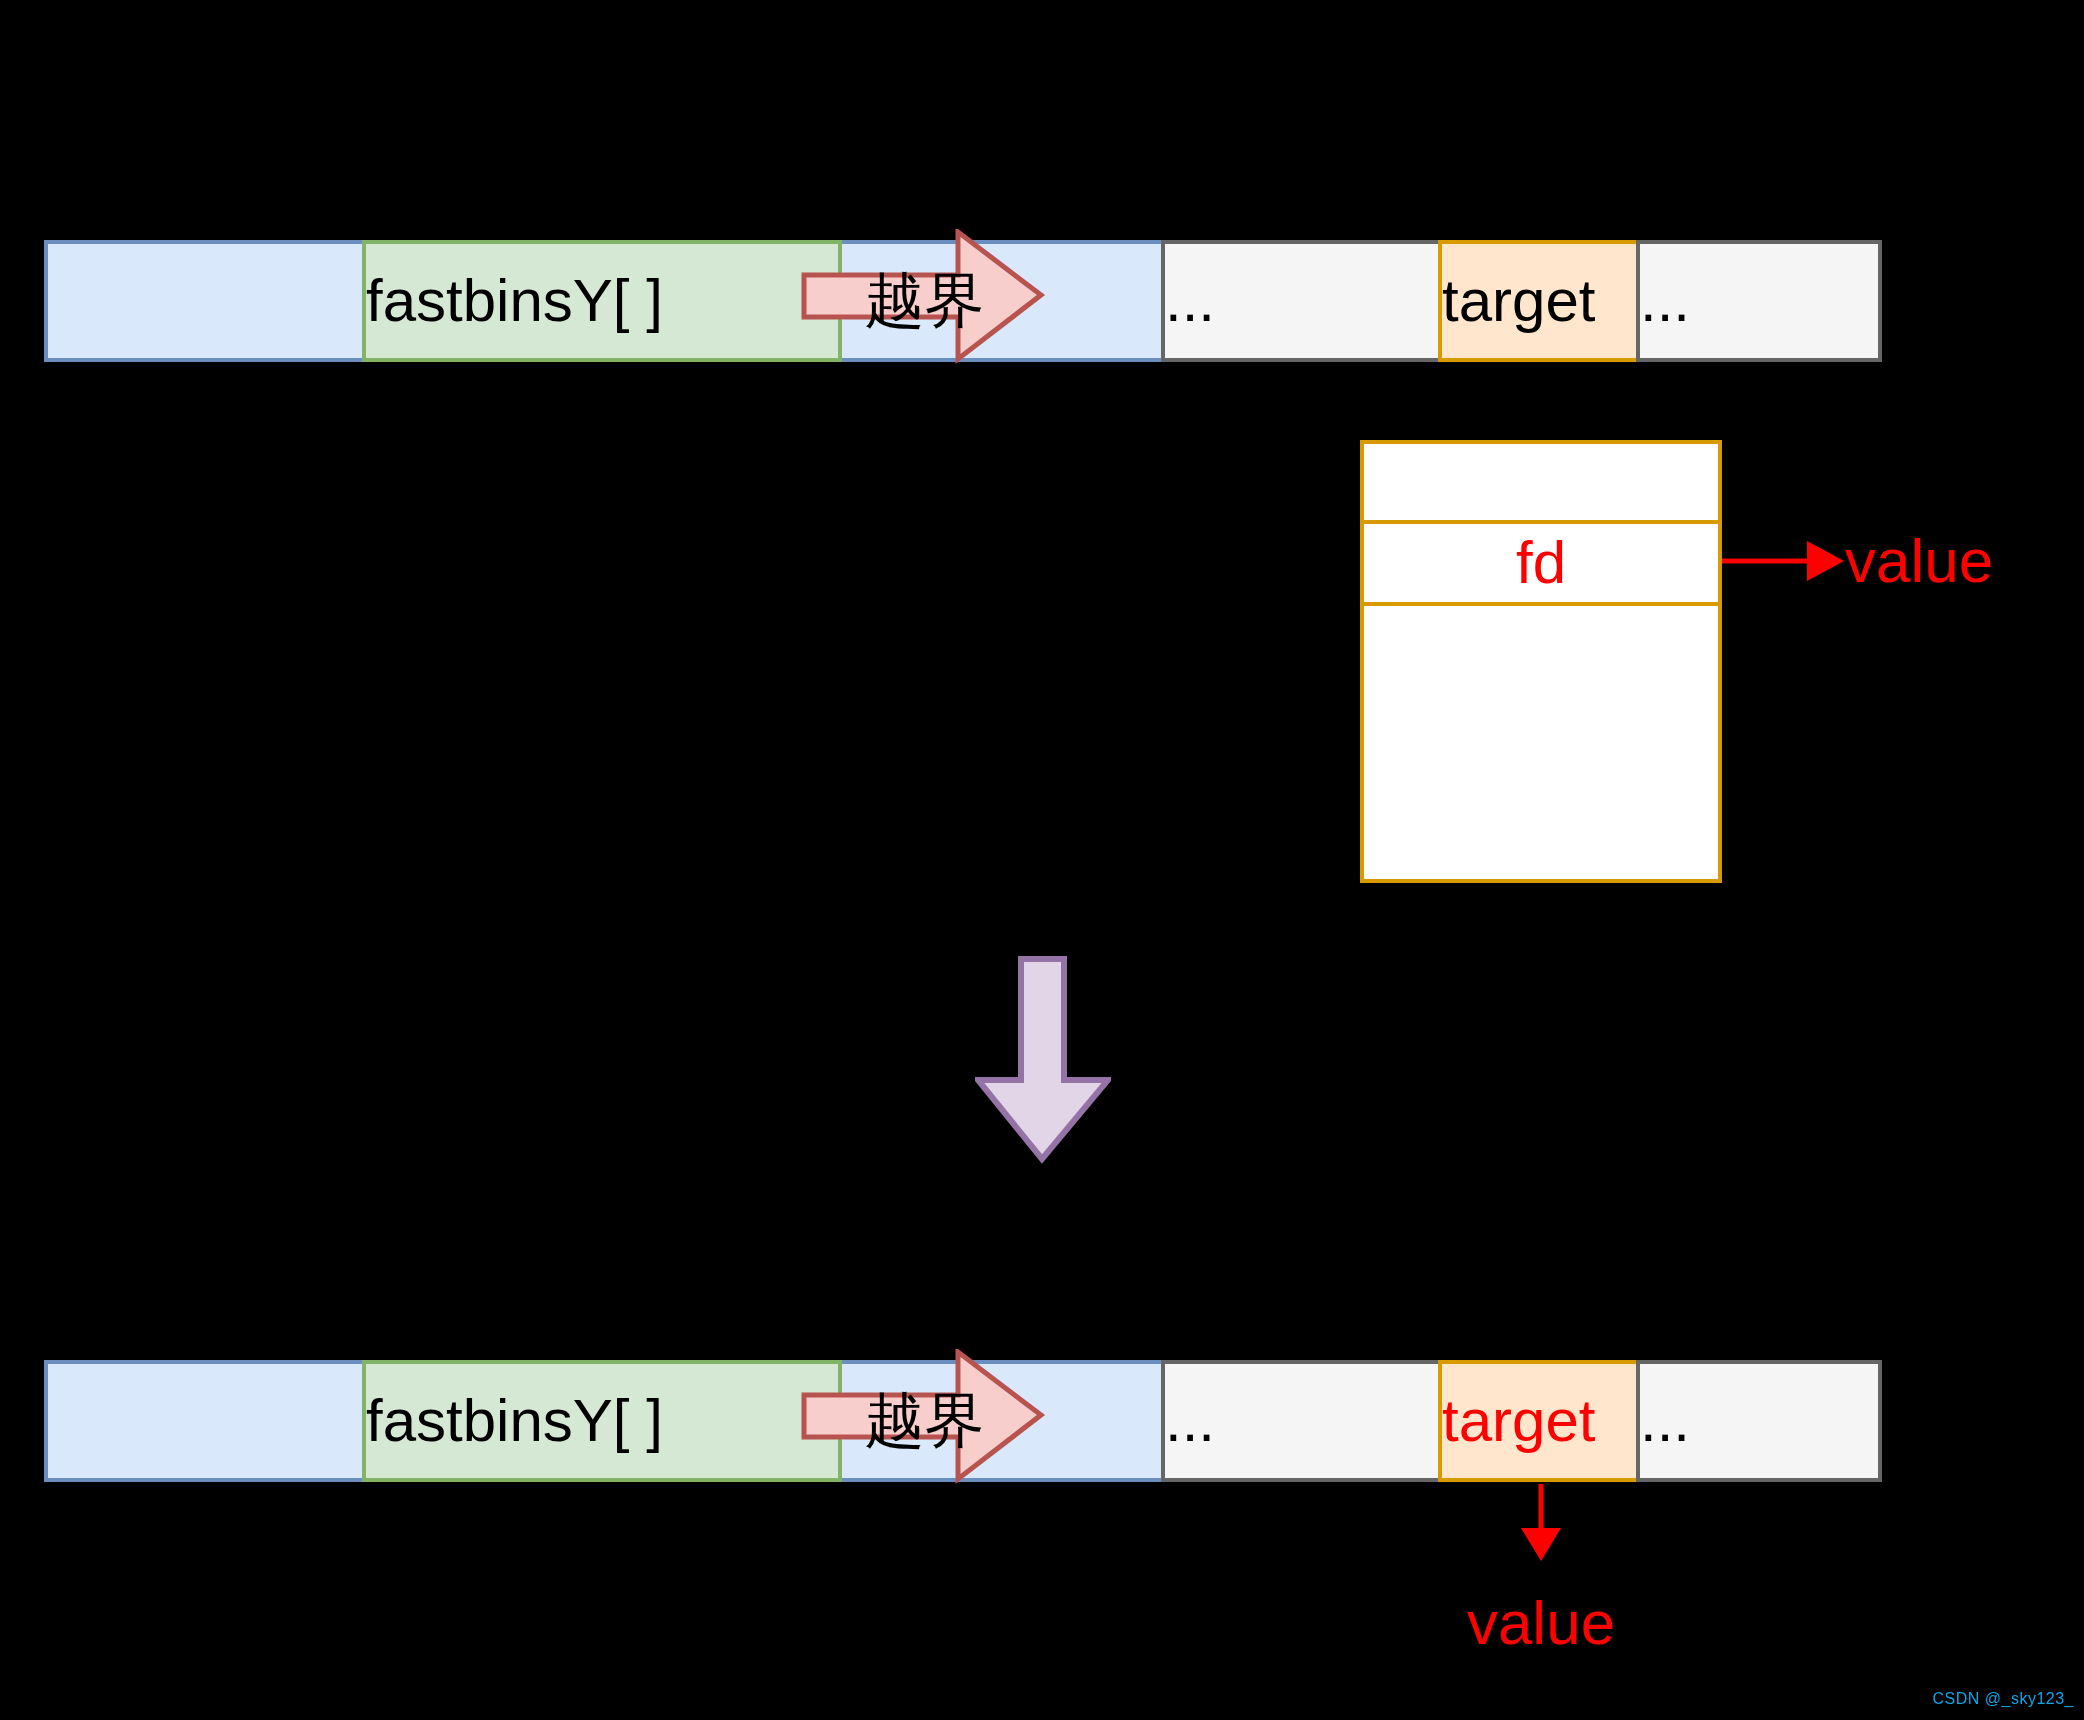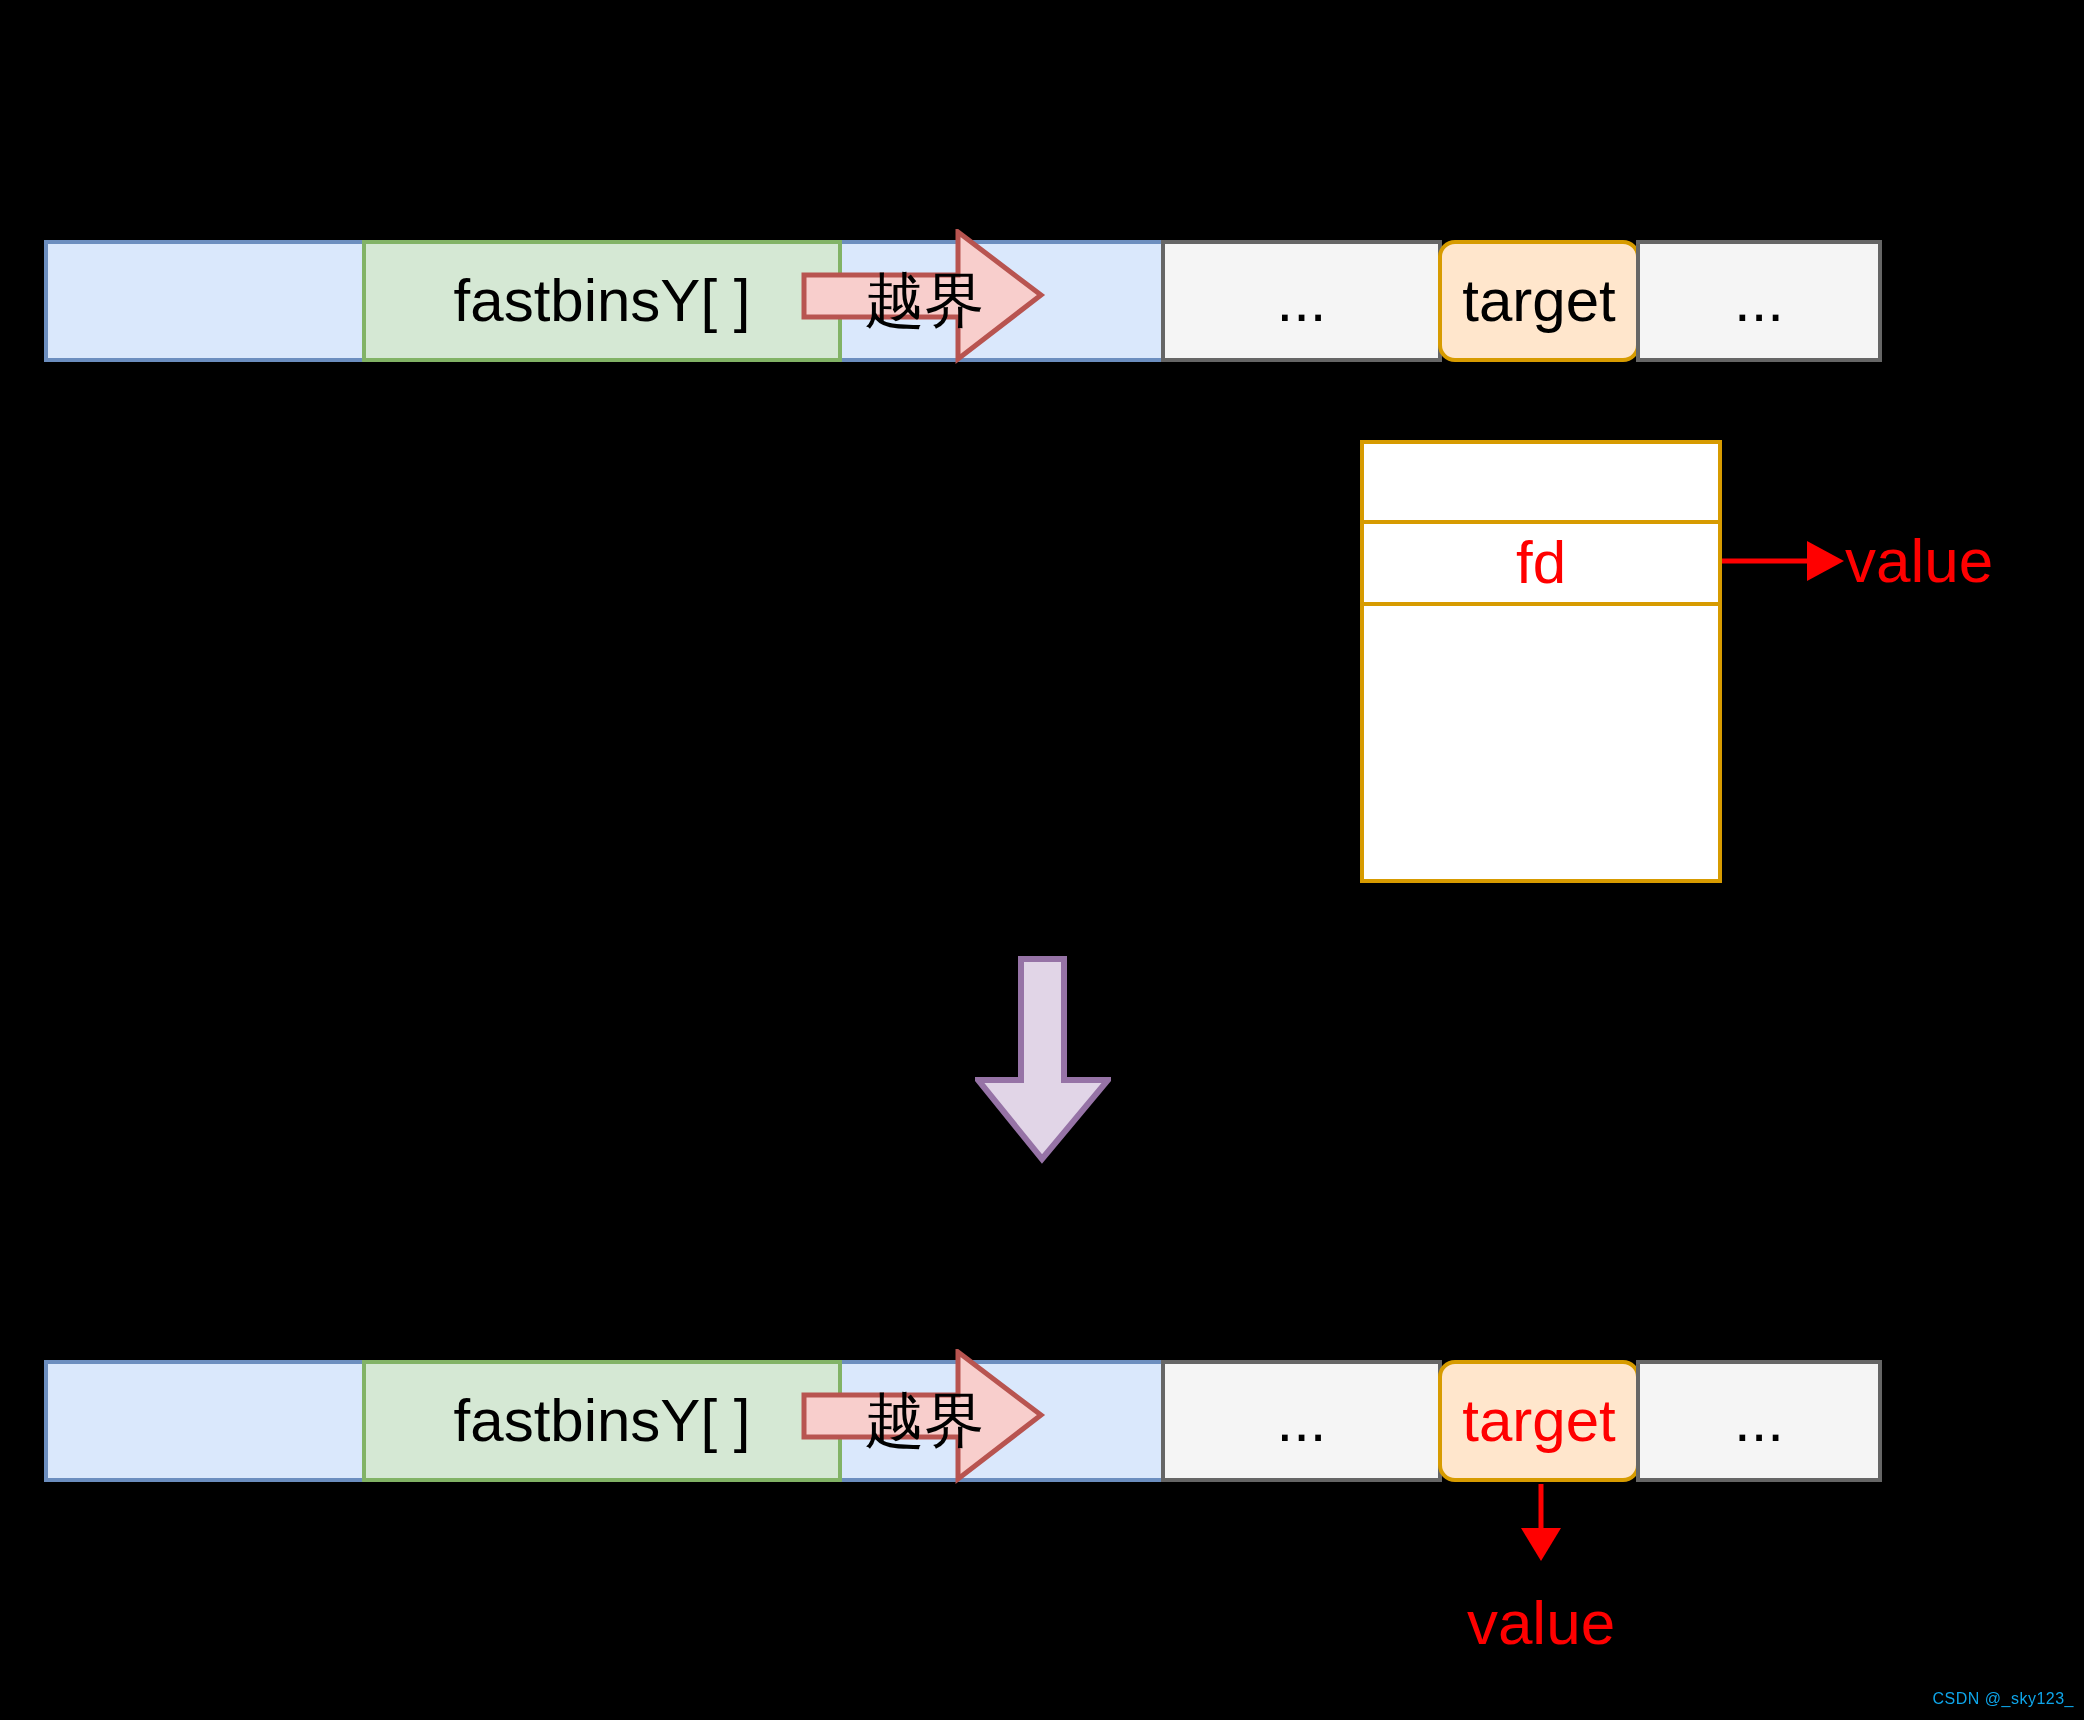--- a/index.html
+++ b/index.html
@@ -9,27 +9,27 @@
     position:relative;
     font-family:"Liberation Sans","DejaVu Sans",sans-serif;
     overflow:hidden;
   }
   .abs{position:absolute;}
   
   .bar{position:absolute;left:0;width:2084px;height:122px;}
   .seg{
     position:absolute;top:0;height:122px;
     box-sizing:border-box;border:4px solid #000;
-    display:flex;align-items:center;justify-content:center;
+    display:flex;align-items:center;
     font-size:60px;line-height:1;color:#000;
   }
   .seg-blue  {background:#dae8fc;border-color:#6c8ebf;}
   .seg-green {background:#d5e8d4;border-color:#82b366;}
   .seg-gray  {background:#f5f5f5;border-color:#666666;}
-  .seg-orange{background:#ffe6cc;border-color:#d79b00;border-radius:17px;}
+  .seg-orange{background:#ffe6cc;border-color:#d79b00;}
   .seg-blue1 {left:44px;width:1121px;}
   .seg-green1{left:362px;width:480px;}
   .seg-gray1 {left:1161px;width:281px;}
   .seg-orange1{left:1438px;width:202px;}
   .seg-gray2 {left:1636px;width:246px;}
   .overflow-arrow{position:absolute;left:801px;top:-11px;width:246px;height:136px;}
   .overflow-label{
     position:absolute;left:847px;top:0;width:155px;height:122px;
     display:flex;align-items:center;justify-content:center;
     font-size:60px;line-height:1;color:#000;

